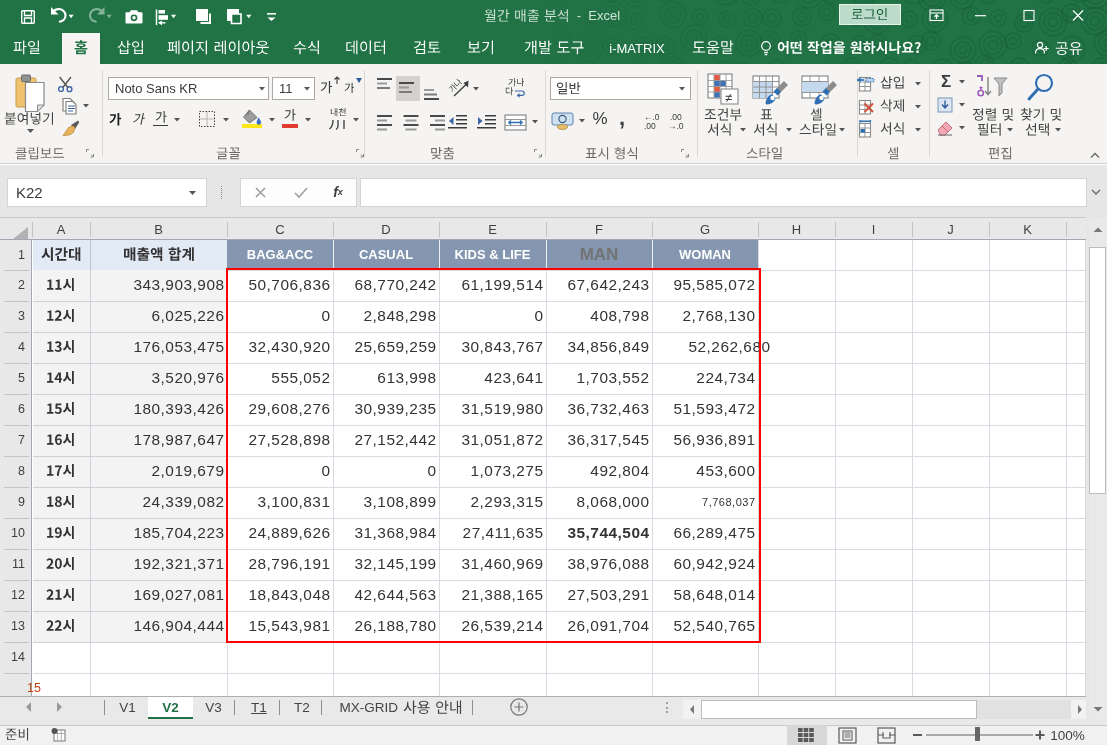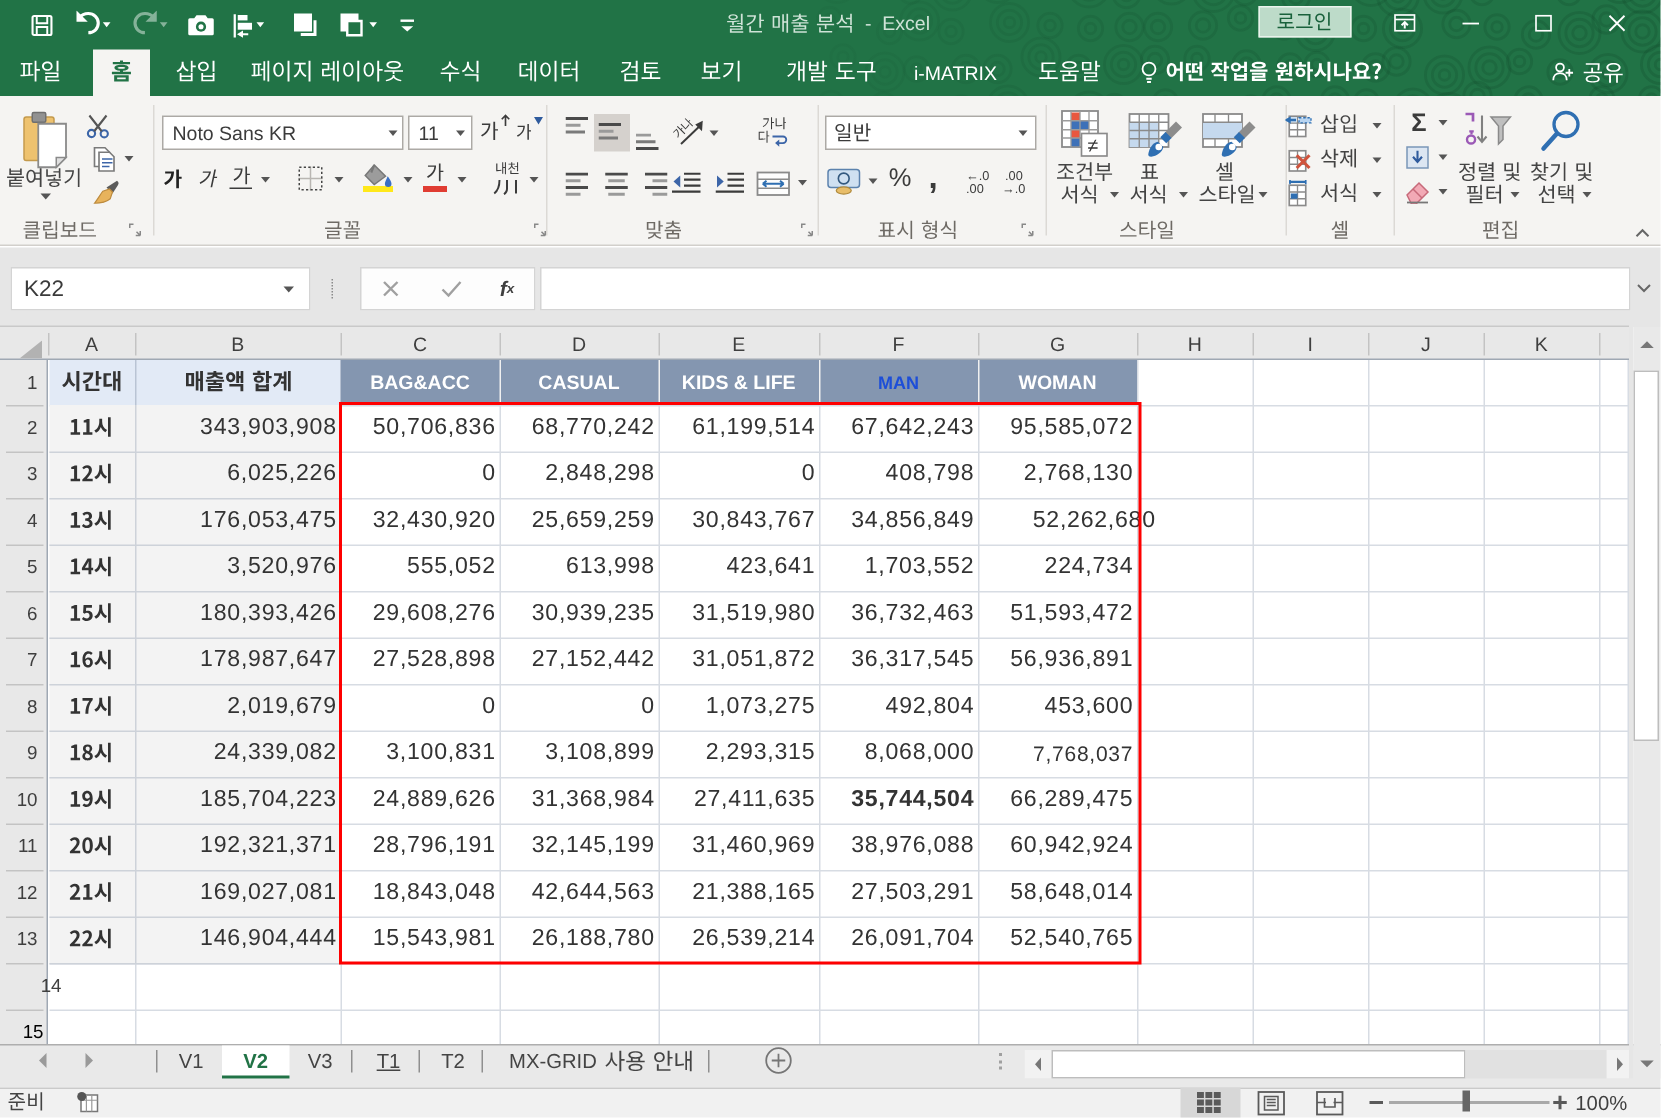--- a/index.html
+++ b/index.html
@@ -901,23 +901,23 @@
 <div style="position:absolute;left:0px;top:486.5px;width:25px;height:31.0px;display:flex;align-items:center;justify-content:flex-end;font-size:12.5px;color:#3f3f3f;font-weight:normal;">9</div>
 <div class="abs" style="left:4px;top:548.5px;width:25px;height:1px;background:#c3c3c3;"></div>
 <div style="position:absolute;left:0px;top:517.5px;width:25px;height:31.0px;display:flex;align-items:center;justify-content:flex-end;font-size:12.5px;color:#3f3f3f;font-weight:normal;">10</div>
 <div class="abs" style="left:4px;top:579.5px;width:25px;height:1px;background:#c3c3c3;"></div>
 <div style="position:absolute;left:0px;top:548.5px;width:25px;height:31.0px;display:flex;align-items:center;justify-content:flex-end;font-size:12.5px;color:#3f3f3f;font-weight:normal;">11</div>
 <div class="abs" style="left:4px;top:610.5px;width:25px;height:1px;background:#c3c3c3;"></div>
 <div style="position:absolute;left:0px;top:579.5px;width:25px;height:31.0px;display:flex;align-items:center;justify-content:flex-end;font-size:12.5px;color:#3f3f3f;font-weight:normal;">12</div>
 <div class="abs" style="left:4px;top:641.5px;width:25px;height:1px;background:#c3c3c3;"></div>
 <div style="position:absolute;left:0px;top:610.5px;width:25px;height:31.0px;display:flex;align-items:center;justify-content:flex-end;font-size:12.5px;color:#3f3f3f;font-weight:normal;">13</div>
 <div class="abs" style="left:4px;top:672.5px;width:25px;height:1px;background:#c3c3c3;"></div>
-<div style="position:absolute;left:0px;top:641.5px;width:25px;height:31.0px;display:flex;align-items:center;justify-content:flex-end;font-size:12.5px;color:#3f3f3f;font-weight:normal;margin-left:16px;">14</div>
+<div style="position:absolute;left:0px;top:641.5px;width:25px;height:31.0px;display:flex;align-items:center;justify-content:flex-end;font-size:12.5px;color:#3f3f3f;font-weight:normal;">14</div>
 <div class="abs" style="left:4px;top:696.0px;width:25px;height:1px;background:#c3c3c3;"></div>
-<div style="position:absolute;left:4px;top:672.5px;width:25px;height:31.0px;display:flex;align-items:center;justify-content:flex-end;font-size:12.5px;color:#000000;font-weight:normal;">15</div>
+<div style="position:absolute;left:16px;top:672.5px;width:25px;height:31.0px;display:flex;align-items:center;justify-content:flex-end;font-size:12.5px;color:#c2410c;font-weight:normal;">15</div>
 <div class="abs" style="left:90px;top:240px;width:1px;height:456.0px;background:#d7dce3;"></div>
 <div class="abs" style="left:227px;top:240px;width:1px;height:456.0px;background:#d7dce3;"></div>
 <div class="abs" style="left:333px;top:240px;width:1px;height:456.0px;background:#d7dce3;"></div>
 <div class="abs" style="left:439px;top:240px;width:1px;height:456.0px;background:#d7dce3;"></div>
 <div class="abs" style="left:546px;top:240px;width:1px;height:456.0px;background:#d7dce3;"></div>
 <div class="abs" style="left:652px;top:240px;width:1px;height:456.0px;background:#d7dce3;"></div>
 <div class="abs" style="left:758px;top:240px;width:1px;height:456.0px;background:#d7dce3;"></div>
 <div class="abs" style="left:835px;top:240px;width:1px;height:456.0px;background:#d7dce3;"></div>
 <div class="abs" style="left:912px;top:240px;width:1px;height:456.0px;background:#d7dce3;"></div>
 <div class="abs" style="left:989px;top:240px;width:1px;height:456.0px;background:#d7dce3;"></div>
@@ -964,21 +964,21 @@
       </svg>
     </div>
 <div style="position:absolute;left:90px;top:240px;width:137px;height:29.5px;display:flex;align-items:center;justify-content:center;">
       <svg class="kt" width="72.0" height="20.6" viewBox="0 0 72.0 20.6">
         <path fill="#333" d="M1.0 4.7V13.5H6.4V4.7ZM4.5 6.2V12.0H2.8V6.2ZM7.5 3.5V16.3H9.3V10.0H10.4V16.9H12.3V3.3H10.4V8.5H9.3V3.5Z M15.5 15.4V16.8H25.3V15.4H17.5V14.7H24.9V11.3H21.2V10.5H26.4V9.1H14.2V10.5H19.3V11.3H15.5V12.7H23.0V13.4H15.5ZM15.3 4.3V5.8H19.1C18.7 6.5 17.3 7.2 14.6 7.3L15.2 8.7C17.7 8.6 19.4 8.0 20.3 7.0C21.1 8.0 22.8 8.6 25.4 8.7L25.9 7.3C23.2 7.2 21.8 6.5 21.5 5.8H25.2V4.3H21.2V3.3H19.3V4.3Z M30.8 4.1C29.0 4.1 27.7 5.5 27.7 7.4C27.7 9.4 29.0 10.8 30.8 10.8C32.6 10.8 33.9 9.4 33.9 7.4C33.9 5.5 32.6 4.1 30.8 4.1ZM30.8 5.8C31.6 5.8 32.1 6.4 32.1 7.4C32.1 8.5 31.6 9.1 30.8 9.1C30.0 9.1 29.5 8.5 29.5 7.4C29.5 6.4 30.0 5.8 30.8 5.8ZM29.9 12.0V13.6H37.3V16.9H39.2V12.0ZM34.5 3.5V11.4H36.4V8.2H37.4V11.4H39.2V3.3H37.4V6.6H36.4V3.5Z M47.4 11.8V16.8H56.3V11.8H54.4V12.8H49.4V11.8ZM49.4 14.3H54.4V15.2H49.4ZM49.6 6.4C47.6 6.4 46.2 7.3 46.2 8.8C46.2 10.2 47.6 11.2 49.6 11.2C51.6 11.2 52.9 10.2 52.9 8.8C52.9 7.3 51.6 6.4 49.6 6.4ZM49.6 7.8C50.5 7.8 51.1 8.1 51.1 8.8C51.1 9.4 50.5 9.8 49.6 9.8C48.7 9.8 48.1 9.4 48.1 8.8C48.1 8.1 48.7 7.8 49.6 7.8ZM54.3 3.3V11.3H56.3V8.2H58.1V6.6H56.3V3.3ZM48.6 3.2V4.5H45.6V6.0H53.6V4.5H50.6V3.2Z M69.0 3.3V16.9H70.8V3.3ZM59.7 4.9V6.5H63.0C62.8 9.1 61.6 11.1 58.9 12.7L60.0 14.1C62.6 12.6 63.9 10.7 64.5 8.4H66.2V10.3H64.3V11.8H66.2V16.3H68.0V3.6H66.2V6.9H64.8C64.9 6.2 65.0 5.6 65.0 4.9Z"></path>
       </svg>
     </div>
 <div style="position:absolute;left:227px;top:240px;width:106px;height:29.5px;display:flex;align-items:center;justify-content:center;font-size:13px;color:#fff;font-weight:bold;">BAG&amp;ACC</div>
 <div style="position:absolute;left:333px;top:240px;width:106px;height:29.5px;display:flex;align-items:center;justify-content:center;font-size:13px;color:#fff;font-weight:bold;">CASUAL</div>
 <div style="position:absolute;left:439px;top:240px;width:107px;height:29.5px;display:flex;align-items:center;justify-content:center;font-size:13px;color:#fff;font-weight:bold;">KIDS &amp; LIFE</div>
-<div style="position:absolute;left:546px;top:240px;width:106px;height:29.5px;display:flex;align-items:center;justify-content:center;font-size:12px;color:#1d4ed8;font-weight:bold;">MAN</div>
+<div style="position:absolute;left:546px;top:240px;width:106px;height:29.5px;display:flex;align-items:center;justify-content:center;font-size:17px;color:#737373;font-weight:bold;">MAN</div>
 <div style="position:absolute;left:652px;top:240px;width:106px;height:29.5px;display:flex;align-items:center;justify-content:center;font-size:13px;color:#fff;font-weight:bold;">WOMAN</div>
 <div style="position:absolute;left:32px;top:269.5px;width:58px;height:31.0px;display:flex;align-items:center;justify-content:center;">
       <svg class="kt" width="29.4" height="19.6" viewBox="0 0 29.4 19.6">
         <path fill="#333" d="M1.1 14.8H7.4V13.1H5.4V4.4H3.9C3.2 4.8 2.5 5.1 1.5 5.3V6.6H3.4V13.1H1.1Z M9.4 14.8H15.6V13.1H13.7V4.4H12.2C11.5 4.8 10.8 5.1 9.8 5.3V6.6H11.6V13.1H9.4Z M26.0 3.1V16.1H27.8V3.1ZM20.2 4.1V6.0C20.2 8.5 19.2 11.0 16.9 12.0L18.0 13.5C19.6 12.8 20.6 11.4 21.2 9.7C21.8 11.2 22.8 12.5 24.3 13.2L25.4 11.7C23.1 10.7 22.1 8.4 22.1 6.0V4.1Z"></path>
       </svg>
     </div>
 <div style="position:absolute;left:90px;top:269.5px;width:134.5px;height:31.0px;display:flex;align-items:center;justify-content:flex-end;font-size:15.4px;color:#333;font-weight:normal;letter-spacing:0.5px;">343,903,908</div>
 <div style="position:absolute;left:227px;top:269.5px;width:103.5px;height:31.0px;display:flex;align-items:center;justify-content:flex-end;font-size:15.4px;color:#333;font-weight:normal;letter-spacing:0.5px;">50,706,836</div>
 <div style="position:absolute;left:333px;top:269.5px;width:103.5px;height:31.0px;display:flex;align-items:center;justify-content:flex-end;font-size:15.4px;color:#333;font-weight:normal;letter-spacing:0.5px;">68,770,242</div>
 <div style="position:absolute;left:439px;top:269.5px;width:104.5px;height:31.0px;display:flex;align-items:center;justify-content:flex-end;font-size:15.4px;color:#333;font-weight:normal;letter-spacing:0.5px;">61,199,514</div>
@@ -1053,21 +1053,21 @@
 <div style="position:absolute;left:32px;top:486.5px;width:58px;height:31.0px;display:flex;align-items:center;justify-content:center;">
       <svg class="kt" width="29.4" height="19.6" viewBox="0 0 29.4 19.6">
         <path fill="#333" d="M1.1 14.8H7.4V13.1H5.4V4.4H3.9C3.2 4.8 2.5 5.1 1.5 5.3V6.6H3.4V13.1H1.1Z M12.4 15.0C14.5 15.0 15.9 13.8 15.9 12.2C15.9 10.8 15.1 10.0 14.1 9.5V9.4C14.8 8.9 15.5 8.0 15.5 7.0C15.5 5.4 14.3 4.3 12.4 4.3C10.6 4.3 9.3 5.3 9.3 7.0C9.3 8.1 9.9 8.9 10.7 9.5V9.5C9.7 10.0 8.9 10.9 8.9 12.2C8.9 13.8 10.4 15.0 12.4 15.0ZM13.0 8.9C12.0 8.4 11.1 8.0 11.1 7.0C11.1 6.2 11.7 5.7 12.4 5.7C13.3 5.7 13.8 6.3 13.8 7.1C13.8 7.8 13.5 8.4 13.0 8.9ZM12.4 13.5C11.5 13.5 10.7 12.9 10.7 12.0C10.7 11.2 11.1 10.5 11.6 10.1C13.0 10.6 14.0 11.1 14.0 12.2C14.0 13.1 13.3 13.5 12.4 13.5Z M26.0 3.1V16.1H27.8V3.1ZM20.2 4.1V6.0C20.2 8.5 19.2 11.0 16.9 12.0L18.0 13.5C19.6 12.8 20.6 11.4 21.2 9.7C21.8 11.2 22.8 12.5 24.3 13.2L25.4 11.7C23.1 10.7 22.1 8.4 22.1 6.0V4.1Z"></path>
       </svg>
     </div>
 <div style="position:absolute;left:90px;top:486.5px;width:134.5px;height:31.0px;display:flex;align-items:center;justify-content:flex-end;font-size:15.4px;color:#333;font-weight:normal;letter-spacing:0.5px;">24,339,082</div>
 <div style="position:absolute;left:227px;top:486.5px;width:103.5px;height:31.0px;display:flex;align-items:center;justify-content:flex-end;font-size:15.4px;color:#333;font-weight:normal;letter-spacing:0.5px;">3,100,831</div>
 <div style="position:absolute;left:333px;top:486.5px;width:103.5px;height:31.0px;display:flex;align-items:center;justify-content:flex-end;font-size:15.4px;color:#333;font-weight:normal;letter-spacing:0.5px;">3,108,899</div>
 <div style="position:absolute;left:439px;top:486.5px;width:104.5px;height:31.0px;display:flex;align-items:center;justify-content:flex-end;font-size:15.4px;color:#333;font-weight:normal;letter-spacing:0.5px;">2,293,315</div>
 <div style="position:absolute;left:546px;top:486.5px;width:103.5px;height:31.0px;display:flex;align-items:center;justify-content:flex-end;font-size:15.4px;color:#333;font-weight:normal;letter-spacing:0.5px;">8,068,000</div>
-<div style="position:absolute;left:652px;top:486.5px;width:103.5px;height:31.0px;display:flex;align-items:center;justify-content:flex-end;font-size:14px;color:#333;font-weight:normal;letter-spacing:0.5px;">7,768,037</div>
+<div style="position:absolute;left:652px;top:486.5px;width:103.5px;height:31.0px;display:flex;align-items:center;justify-content:flex-end;font-size:11px;color:#333;font-weight:normal;letter-spacing:0.5px;">7,768,037</div>
 <div style="position:absolute;left:32px;top:517.5px;width:58px;height:31.0px;display:flex;align-items:center;justify-content:center;">
       <svg class="kt" width="29.4" height="19.6" viewBox="0 0 29.4 19.6">
         <path fill="#333" d="M1.1 14.8H7.4V13.1H5.4V4.4H3.9C3.2 4.8 2.5 5.1 1.5 5.3V6.6H3.4V13.1H1.1Z M11.8 15.0C13.9 15.0 15.8 13.3 15.8 9.4C15.8 5.8 14.1 4.2 12.1 4.2C10.3 4.2 8.8 5.6 8.8 7.7C8.8 9.9 10.1 11.0 11.8 11.0C12.5 11.0 13.4 10.5 13.9 9.8C13.8 12.4 12.9 13.3 11.7 13.3C11.1 13.3 10.5 13.0 10.1 12.6L9.0 13.8C9.6 14.5 10.5 15.0 11.8 15.0ZM13.9 8.4C13.4 9.2 12.7 9.5 12.2 9.5C11.3 9.5 10.7 8.9 10.7 7.7C10.7 6.4 11.3 5.8 12.1 5.8C13.0 5.8 13.7 6.5 13.9 8.4Z M26.0 3.1V16.1H27.8V3.1ZM20.2 4.1V6.0C20.2 8.5 19.2 11.0 16.9 12.0L18.0 13.5C19.6 12.8 20.6 11.4 21.2 9.7C21.8 11.2 22.8 12.5 24.3 13.2L25.4 11.7C23.1 10.7 22.1 8.4 22.1 6.0V4.1Z"></path>
       </svg>
     </div>
 <div style="position:absolute;left:90px;top:517.5px;width:134.5px;height:31.0px;display:flex;align-items:center;justify-content:flex-end;font-size:15.4px;color:#333;font-weight:normal;letter-spacing:0.5px;">185,704,223</div>
 <div style="position:absolute;left:227px;top:517.5px;width:103.5px;height:31.0px;display:flex;align-items:center;justify-content:flex-end;font-size:15.4px;color:#333;font-weight:normal;letter-spacing:0.5px;">24,889,626</div>
 <div style="position:absolute;left:333px;top:517.5px;width:103.5px;height:31.0px;display:flex;align-items:center;justify-content:flex-end;font-size:15.4px;color:#333;font-weight:normal;letter-spacing:0.5px;">31,368,984</div>
 <div style="position:absolute;left:439px;top:517.5px;width:104.5px;height:31.0px;display:flex;align-items:center;justify-content:flex-end;font-size:15.4px;color:#333;font-weight:normal;letter-spacing:0.5px;">27,411,635</div>
 <div style="position:absolute;left:546px;top:517.5px;width:103.5px;height:31.0px;display:flex;align-items:center;justify-content:flex-end;font-size:15.4px;color:#333;font-weight:bold;letter-spacing:0.5px;">35,744,504</div>

